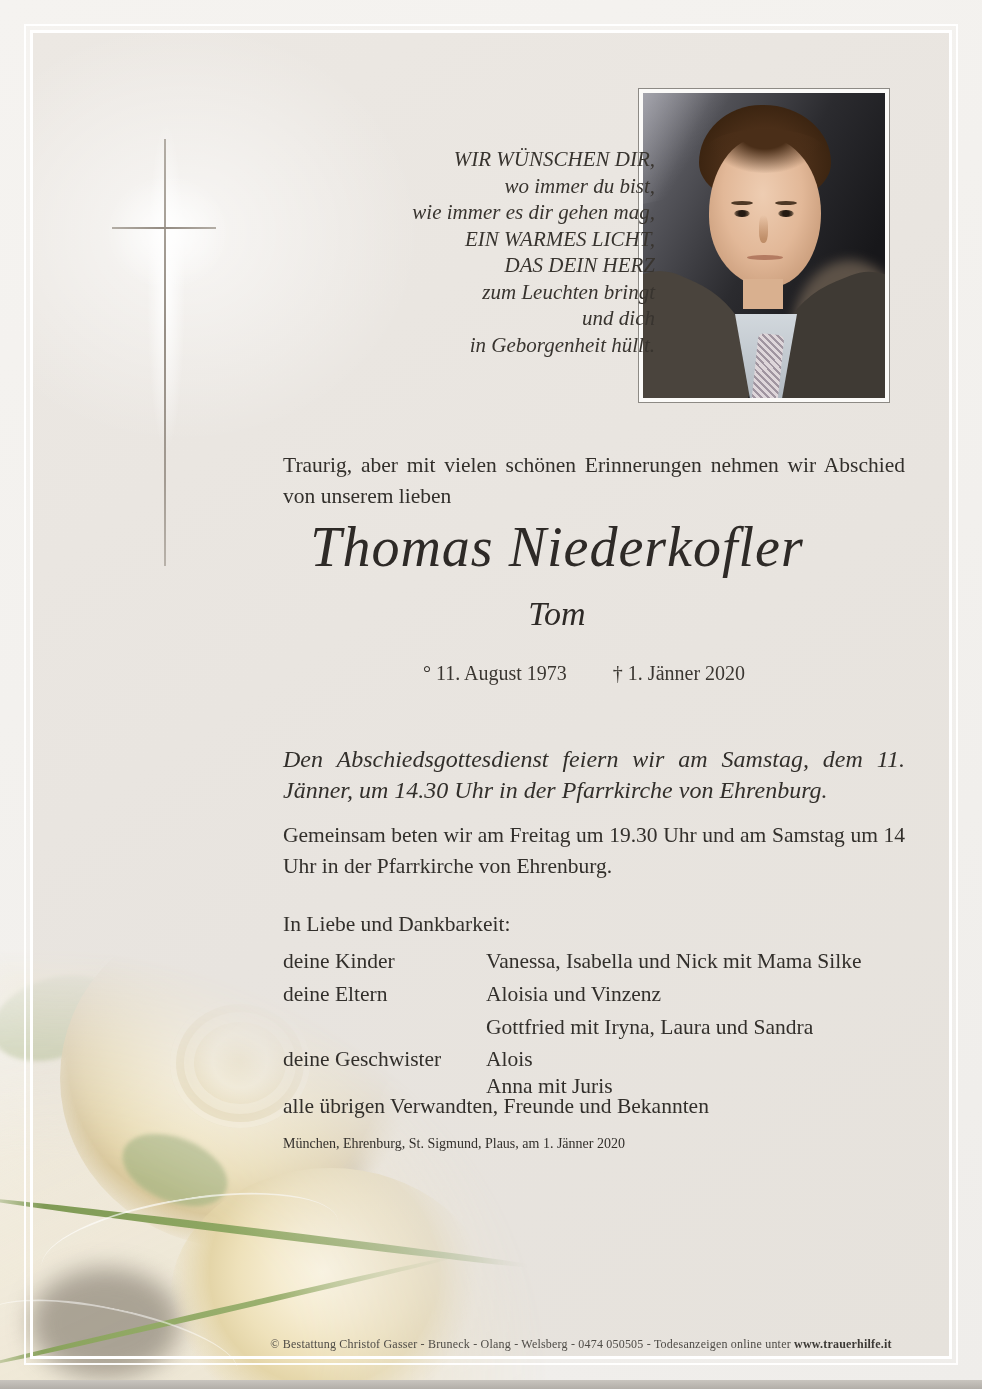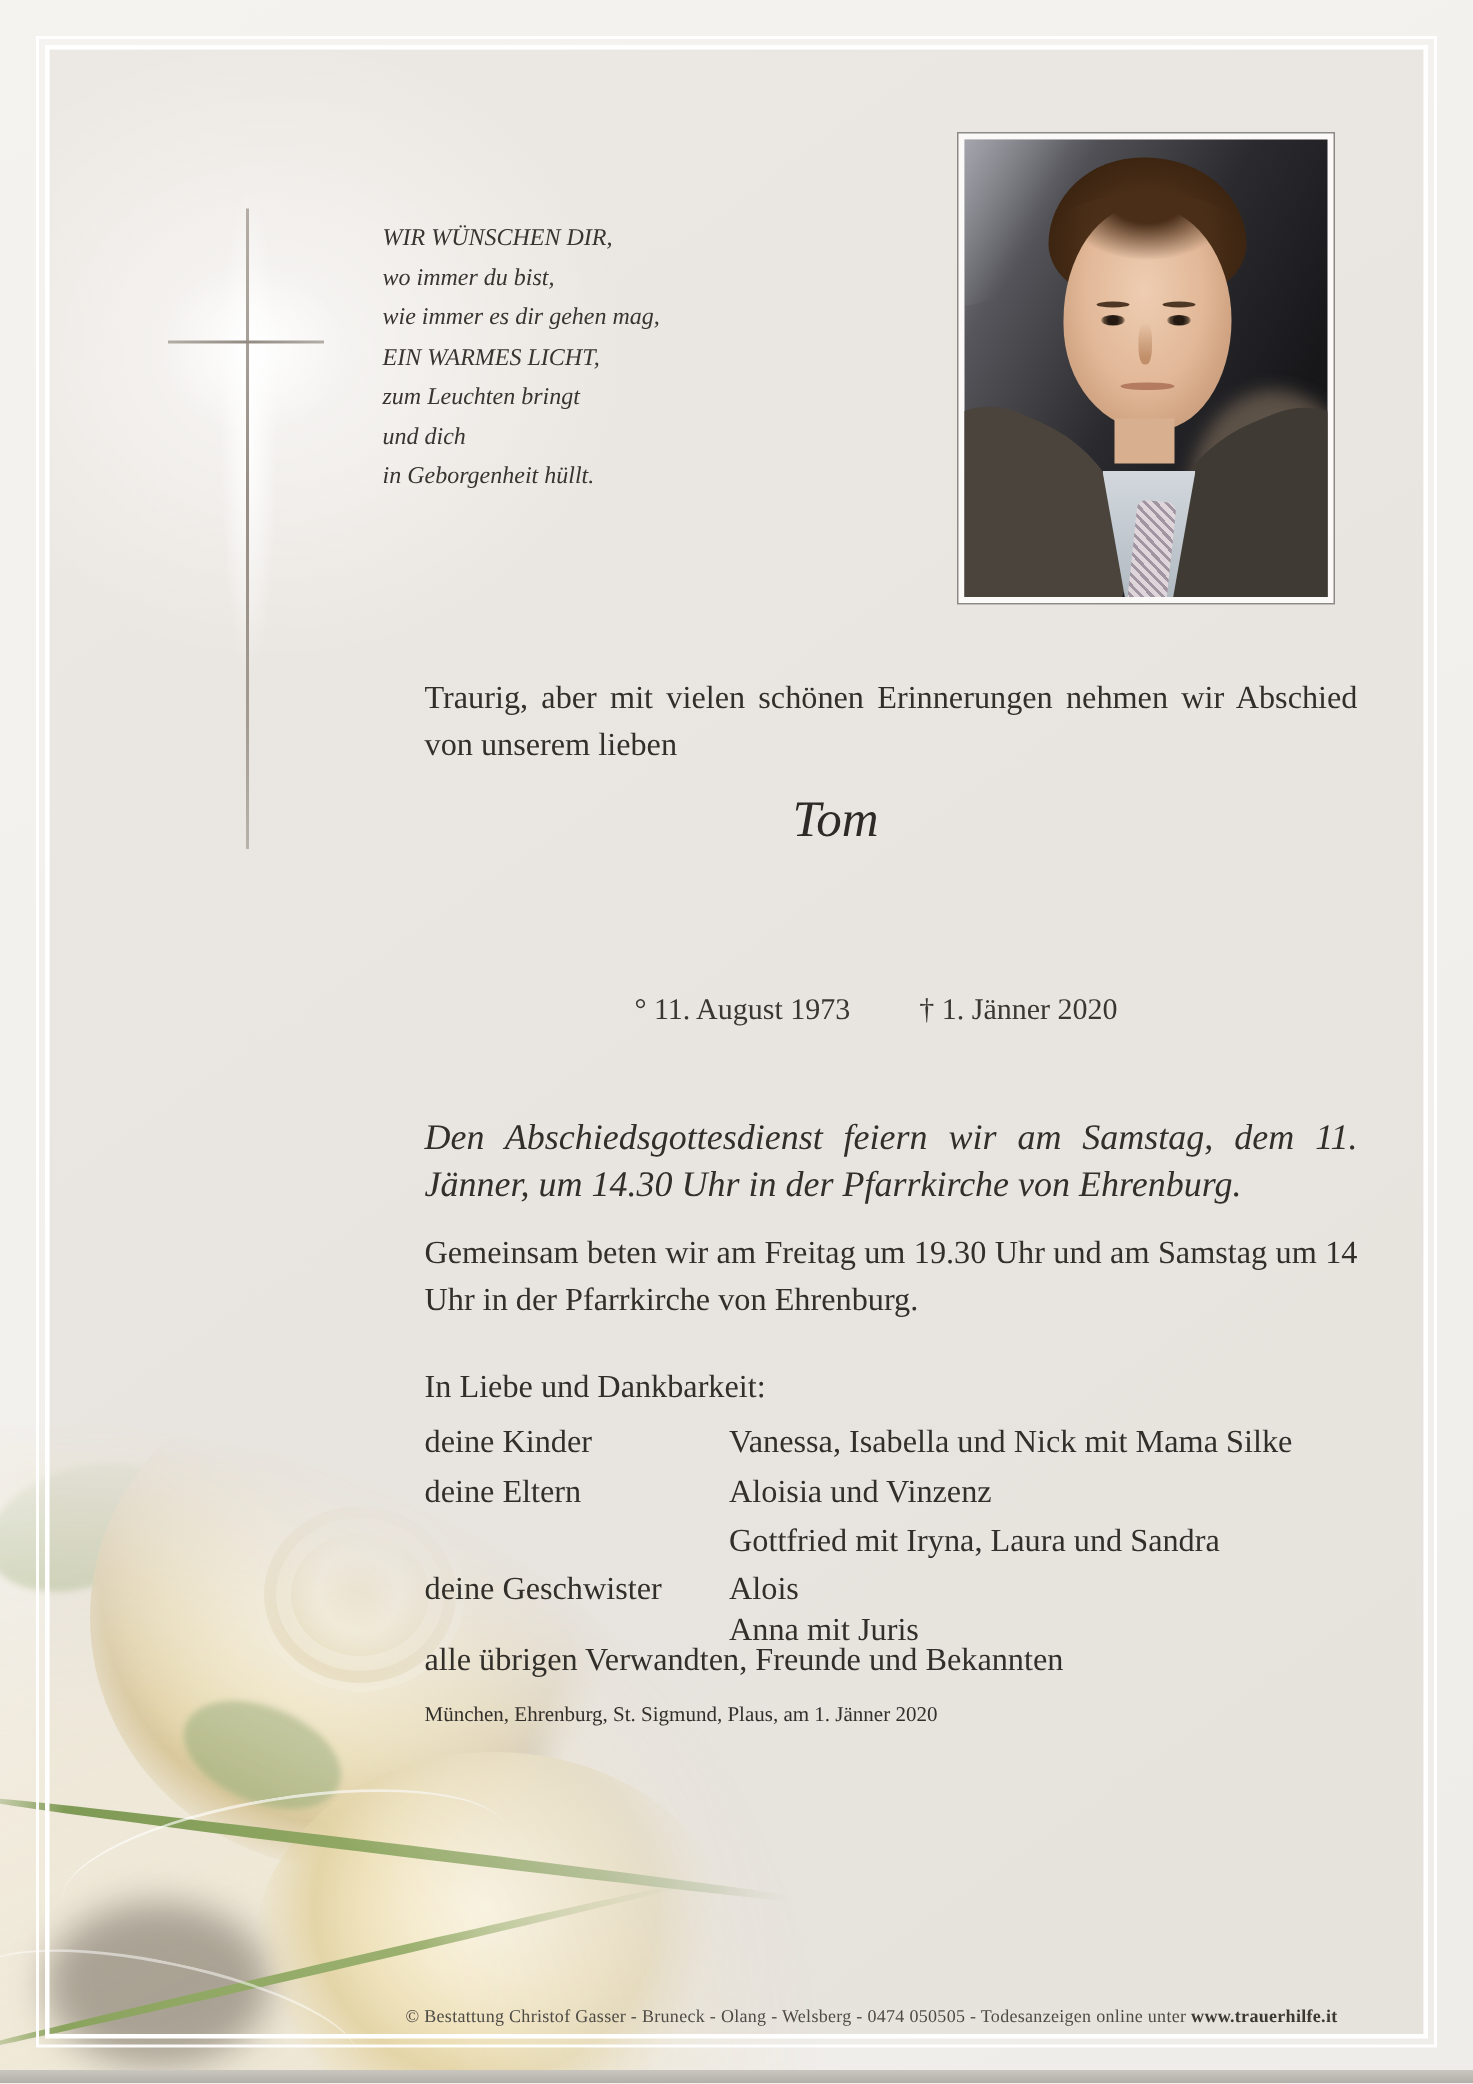--- a/index.html
+++ b/index.html
@@ -98,22 +98,22 @@
     background:linear-gradient(90deg, rgba(127,154,85,0), #7f9a55 12%, #93aa66 50%, #88a05c 85%, rgba(136,160,92,0)); transform:rotate(7deg); }
   .stem-2 { left:-40px; top:470px; width:520px; height:6px; border-radius:50%;
     background:linear-gradient(90deg, rgba(127,154,85,0), #8aa35d 15%, #9bb06f 60%, rgba(155,176,111,0)); transform:rotate(-13deg); }
   .net-1 { left:40px; top:360px; width:300px; height:90px; border-top:2px solid rgba(255,255,255,0.65);
     border-radius:50%; transform:rotate(-9deg); }
   .net-2 { left:-20px; top:470px; width:260px; height:70px; border-top:2px solid rgba(255,255,255,0.5);
     border-radius:50%; transform:rotate(12deg); }
 
   
   .txt { position:absolute; z-index:4; }
-  .poem { left:255px; top:146px; width:400px; text-align:left; font-style:italic;
-    font-size:16px; line-height:26.5px; color:#38342f; }
+  .poem { left:255px; top:146px; width:400px; text-align:right; font-style:italic;
+    font-size:21px; line-height:26.5px; color:#38342f; }
   .intro { left:283px; top:450px; width:622px; text-align:justify; font-size:21.5px; line-height:31px; }
   .name-block { left:246px; top:514px; width:622px; text-align:center; }
   .name { font-size:56px; line-height:1.2; font-style:italic; font-weight:500;
     letter-spacing:1px; color:#2e2a27; }
   .nickname { margin-top:14px; font-size:34px; font-style:italic; color:#2e2a27; }
   .dates { left:283px; top:662px; width:602px; display:flex; justify-content:center; gap:46px;
     font-size:20px; color:#3a3631; }
   .dates span { white-space:nowrap; }
   .para1 { left:283px; top:744px; width:622px; text-align:justify; font-size:24px; line-height:31px;font-style:italic; }
   .para2 { left:283px; top:820px; width:622px; text-align:justify; font-size:21.5px; line-height:31px; }
@@ -161,28 +161,30 @@
       <div class="shirt"></div>
       <div class="tie"></div>
     </div>
   </div>
 
   <div class="txt poem">
     <div>WIR WÜNSCHEN DIR,</div>
     <div>wo immer du bist,</div>
     <div>wie immer es dir gehen mag,</div>
     <div>EIN WARMES LICHT,</div>
+    <div>DAS DEIN HERZ</div>
     <div>zum Leuchten bringt</div>
     <div>und dich</div>
     <div>in Geborgenheit hüllt.</div>
   </div>
 
   <div class="txt intro">Traurig, aber mit vielen schönen Erinnerungen nehmen wir Abschied von unserem lieben</div>
 
   <div class="txt name-block">
+    <div class="name">Thomas Niederkofler</div>
     <div class="nickname">Tom</div>
   </div>
 
   <div class="txt dates">
     <span><span>°</span> <span>11. August 1973</span></span>
     <span><span>†</span> <span>1. Jänner 2020</span></span>
   </div>
 
   <div class="txt para1">Den Abschiedsgottesdienst feiern wir am Samstag, dem 11. Jänner, um 14.30 Uhr in der Pfarrkirche von Ehrenburg.</div>
   <div class="txt para2">Gemeinsam beten wir am Freitag um 19.30 Uhr und am Samstag um 14 Uhr in der Pfarrkirche von Ehrenburg.</div>

